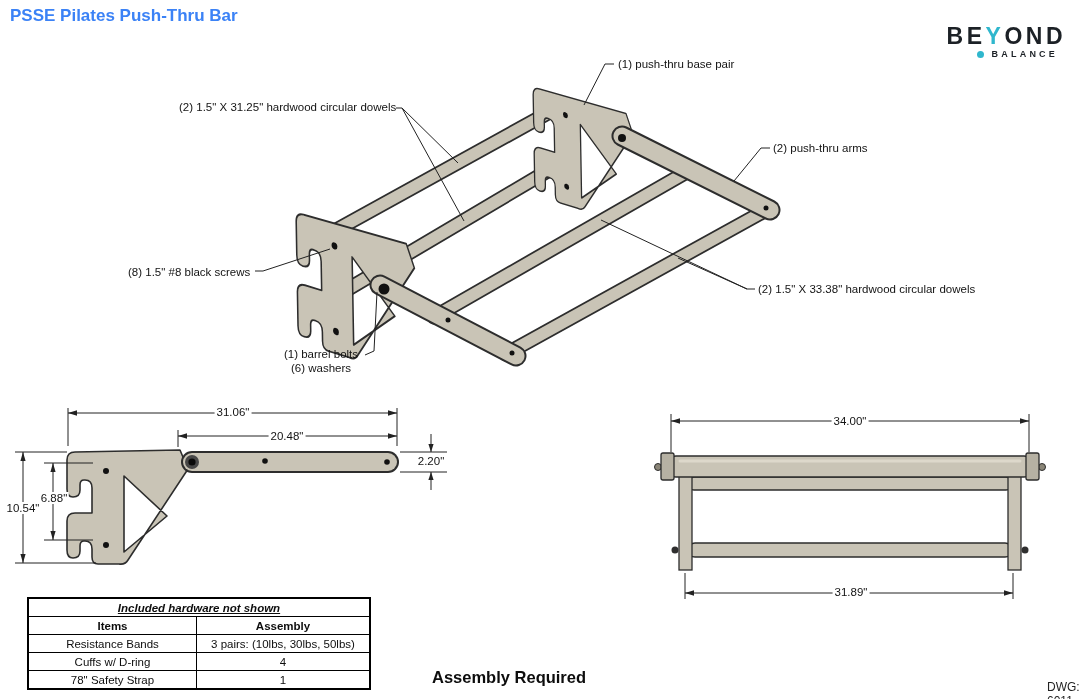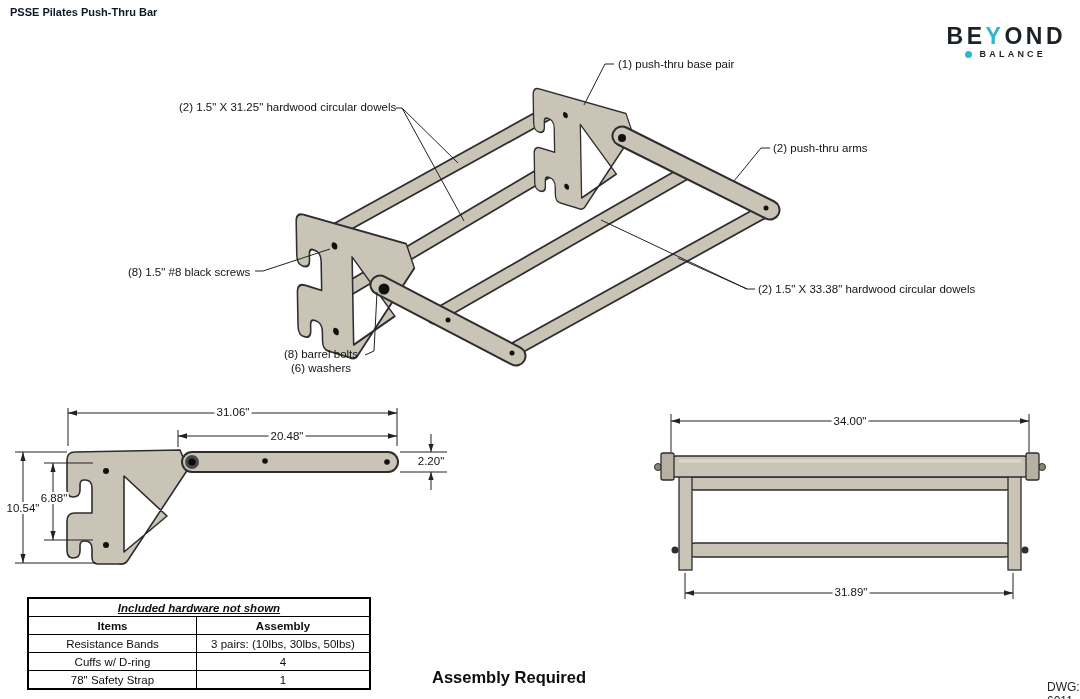--- a/index.html
+++ b/index.html
@@ -2,26 +2,26 @@
 <html><head>
 <meta charset="utf-8">
 <style>
   html,body{margin:0;padding:0;}
   body{
     width:1080px;height:699px;position:relative;overflow:hidden;
     background:#ffffff;color:#111;
     font-family:"Liberation Sans", sans-serif;
   }
   .abs{position:absolute;}
-  .page-title{left:10px;top:6px;font-size:11px;font-weight:bold;color:#0f172a;}
+  .page-title{left:10px;top:6px;font-size:17px;font-weight:bold;color:#3b82f6;}
   
   .logo{top:24px;right:14px;text-align:right;}
   .logo-main{font-size:23px;font-weight:bold;letter-spacing:3.5px;color:#1c2126;line-height:1.05;white-space:nowrap;}
   .logo-accent{color:#2fb7cd;}
-  .logo-sub-row{display:flex;justify-content:flex-end;align-items:center;gap:8px;margin-top:1px;margin-right:20px;}
+  .logo-sub-row{display:flex;justify-content:flex-end;align-items:center;gap:8px;margin-top:1px;margin-right:8px;}
   .logo-dot{width:7px;height:7px;border-radius:50%;background:#2fb7cd;}
   .logo-sub{font-size:9px;font-weight:bold;letter-spacing:3.2px;color:#1c2126;white-space:nowrap;}
   
   .ann{font-size:11.5px;color:#131313;white-space:nowrap;line-height:1.2;}
   .dim{font-size:11.5px;color:#131313;white-space:nowrap;background:#fff;padding:0 2px;transform:translateX(-50%);}
   .center2{text-align:center;}
   
   .hw-table{left:27px;top:597px;border-collapse:collapse;table-layout:fixed;}
   .hw-table td{border:1px solid #000;font-size:11.5px;text-align:center;vertical-align:middle;height:17px;padding:0 4px;color:#0d0d0d;}
   .hw-table{border:2px solid #000;}
@@ -180,21 +180,21 @@
     <span class="logo-sub">BALANCE</span>
   </div>
 </div>
 
 <div class="abs ann" style="left:618px;top:58px;">(1) push-thru base pair</div>
 <div class="abs ann" style="left:179px;top:101px;">(2) 1.5" X 31.25" hardwood circular dowels</div>
 <div class="abs ann" style="left:773px;top:142px;">(2) push-thru arms</div>
 <div class="abs ann" style="left:128px;top:266px;">(8) 1.5" #8 black screws</div>
 <div class="abs ann" style="left:758px;top:283px;">(2) 1.5" X 33.38" hardwood circular dowels</div>
 <div class="abs ann center2" style="left:277px;top:348px;width:88px;">
-  <div>(8) barrel bolts</div>
+  <div>(1) barrel bolts</div>
   <div>(6) washers</div>
 </div>
 
 <div class="abs dim" style="left:233px;top:406px;">31.06"</div>
 <div class="abs dim" style="left:287px;top:430px;">20.48"</div>
 <div class="abs dim" style="left:431px;top:455px;">2.20"</div>
 <div class="abs dim" style="left:54px;top:492px;">6.88"</div>
 <div class="abs dim" style="left:23px;top:502px;">10.54"</div>
 <div class="abs dim" style="left:850px;top:415px;">34.00"</div>
 <div class="abs dim" style="left:851px;top:586px;">31.89"</div>

